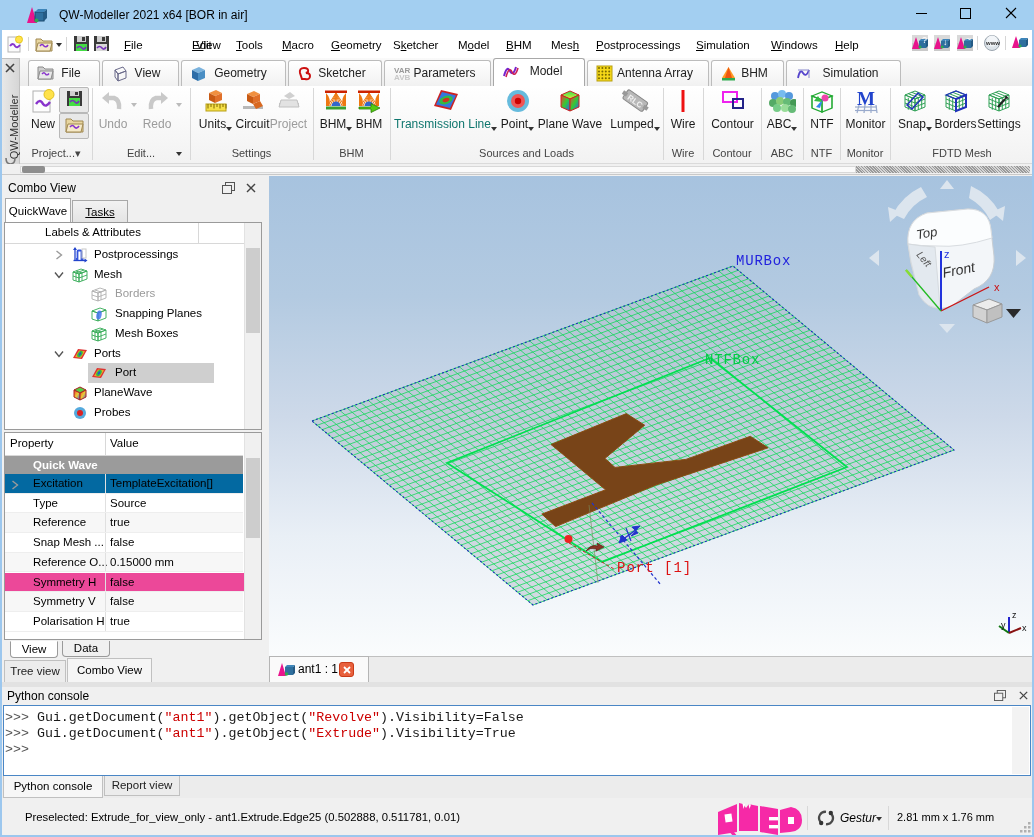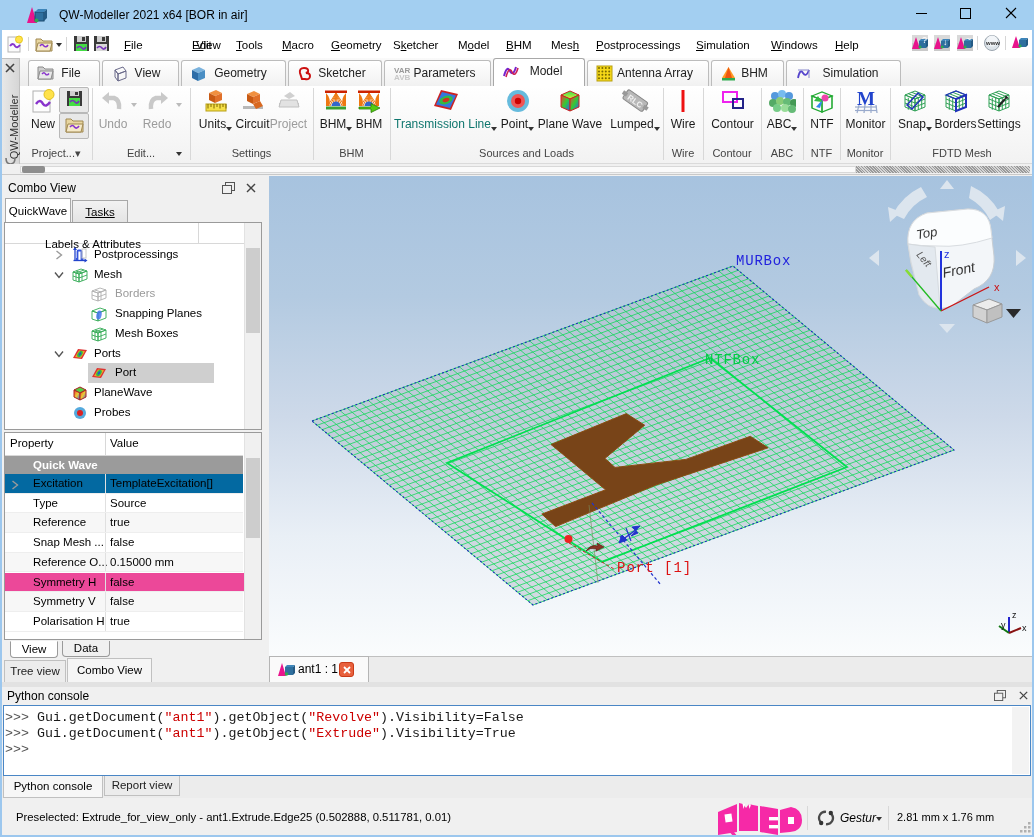--- a/index.html
+++ b/index.html
@@ -454,21 +454,21 @@
     <rect x="0.5" y="3.5" width="9" height="8" fill="#f0f0f0" stroke="#555"></rect>
   </svg>
 <svg class="abs" style="left:245px;top:182px" width="12" height="12" viewBox="0 0 12 12">
     <line x1="2" y1="2" x2="10" y2="10" stroke="#444" stroke-width="1.5"></line>
     <line x1="10" y1="2" x2="2" y2="10" stroke="#444" stroke-width="1.5"></line>
   </svg>
 <div class="abs" style="left:5px;top:198px;width:66px;height:24px;background:#ffffff;border:1px solid #a8a8a8;border-bottom:none;z-index:2;text-align:center;line-height:24px;">QuickWave</div>
 <div class="abs" style="left:72px;top:200px;width:56px;height:28px;background:linear-gradient(#f2f2f2,#e0e0e0);border:1px solid #a8a8a8;border-bottom:none;text-align:center;line-height:22px;text-decoration:underline;">Tasks</div>
 <div class="abs" style="left:4px;top:222px;width:258px;height:208px;background:#ffffff;border:1px solid #9a9a9a;overflow:hidden;">
 <div class="abs" style="left:0;top:0;width:256px;height:21px;border-bottom:1px solid #d8d8d8;">
-      <span style="position:absolute;left:6px;top:15px;padding-left:34px;">Labels &amp; Attributes</span>
+      <span style="position:absolute;left:6px;top:3px;padding-left:34px;">Labels &amp; Attributes</span>
       <div class="abs" style="left:193px;top:0;width:1px;height:21px;background:#d8d8d8;"></div>
     </div>
 <svg class="abs" style="left:50px;top:27px" width="8" height="10" viewBox="0 0 8 10">
       <path d="M1.5 1 L6.5 5 L1.5 9" fill="none" stroke="#9a9a9a" stroke-width="1.4"></path>
     </svg>
     <div class="abs" style="left:67px;top:24.0px;"><svg width="16" height="16" viewBox="0 0 16 16">
         <g stroke="#2244cc" stroke-width="1.3" fill="none">
           <line x1="3" y1="1.5" x2="3" y2="13.5"></line>
           <line x1="1.5" y1="13.5" x2="14" y2="13.5"></line>
         </g>
@@ -837,21 +837,21 @@
       </svg>
 <svg class="sarrow" style="top:58px" width="10" height="6" viewBox="0 0 10 6">
         <path d="M1 1 L5 5 L9 1" fill="none" stroke="#555" stroke-width="1.3"></path>
       </svg>
 </div>
   </div>
 <div class="abs" style="left:0;top:776px;width:1034px;height:22px;background:#ececec;"></div>
 <div class="abs" style="left:3px;top:776px;width:100px;height:22px;background:#f7f7f7;border:1px solid #c0c0c0;border-top:none;text-align:center;line-height:20px;">Python console</div>
 <div class="abs" style="left:104px;top:776px;width:76px;height:20px;background:#ececec;border:1px solid #c0c0c0;border-top:none;text-align:center;line-height:19px;color:#222;">Report view</div>
 <div class="abs" style="left:0;top:798px;width:1034px;height:39px;background:#f0f0f0;"></div>
-<div class="abs" style="left:7px;top:811px;font-size:11.3px;padding-left:9px;">Preselected: Extrude_for_view_only - ant1.Extrude.Edge25 (0.502888, 0.511781, 0.01)</div>
+<div class="abs" style="left:16px;top:811px;font-size:11.3px;padding-left:9px;">Preselected: Extrude_for_view_only - ant1.Extrude.Edge25 (0.502888, 0.511781, 0.01)</div>
 <svg class="abs" style="left:716px;top:800px" width="88" height="37" viewBox="0 0 88 37">
 <g fill="#f629a7">
 <path d="M2 12 L21 4 L21 32 L2 35 Z"></path>
 <path d="M23 3 L27 4 L30 8 L33 4 L37 5 L42 6 L42 31 L23 31 Z"></path>
 <path d="M44 6 L62 9 L62 35 L44 32 Z"></path>
 <path d="M64 10 L75 7 Q86 9 86 20 Q86 31 74 32 L64 33 Z"></path>
 <path d="M13 26 L22 37 L18 37 L10 28 Z"></path>
 </g>
 <g fill="#ffffff">
 <rect x="9" y="14" width="7" height="8" transform="rotate(-8 12 18)"></rect>

